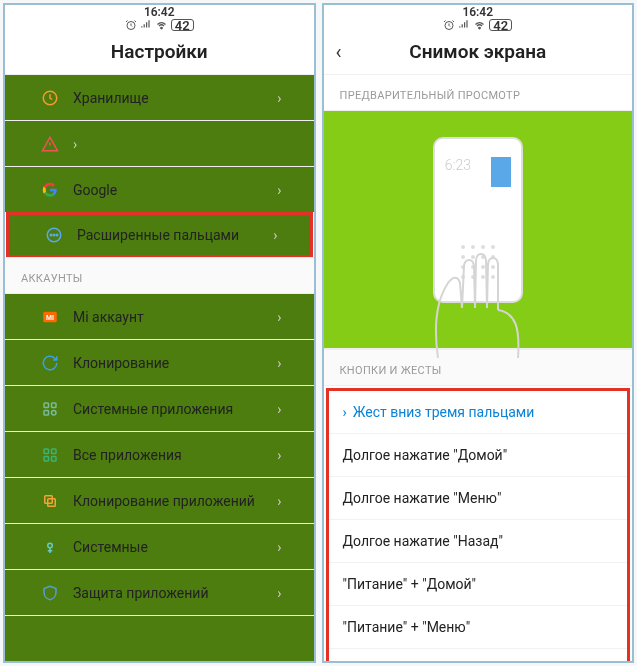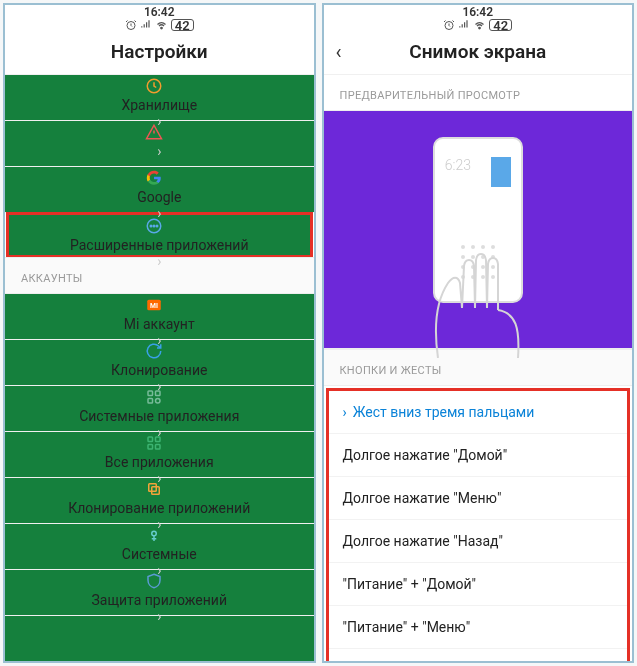--- a/index.html
+++ b/index.html
@@ -62,45 +62,44 @@
     letter-spacing: 0.3px;
     background: #fafafa;
     border-top: 1px solid #eee;
     border-bottom: 1px solid #eee;
   }
   .section-header.first { border-top: none; background: #fff; }
   .row {
     display: flex;
     align-items: center;
     height: 46px;
-    padding: 0 16px;
-    background: #15803d;
+    padding: 0 32px;
+    background: #4d7c0f;
     border-bottom: 1px solid #f0f0f0;
     font-size: 14px;
     color: #222;
-    flex-direction: column;
   }
   .row .icon {
     width: 22px;
     height: 22px;
     margin-right: 14px;
     display: flex;
     align-items: center;
     justify-content: flex-end;
     flex-shrink: 0;
   }
   .row .label { flex: 1; }
   .row .chev { color: #ccc; font-size: 14px; }
   .highlight-red {
     border: 3px solid #e53026;
     margin: -1px 1px;
   }
   .preview-box {
     height: 238px;
-    background: #6d28d9;
+    background: #84cc16;
     border-bottom: 1px solid #eee;
     display: flex;
     align-items: center;
     justify-content: center;
     position: relative;
   }
   .preview-phone {
     width: 90px;
     height: 166px;
     border: 2px solid #ddd;
@@ -216,21 +215,21 @@
 
     <div class="row highlight-red">
       <span class="icon">
         <svg width="18" height="18" viewBox="0 0 24 24" fill="none" stroke="#5aa8e8" stroke-width="2">
             <circle cx="12" cy="12" r="9"></circle>
             <circle cx="8" cy="12" r="1" fill="#5aa8e8"></circle>
             <circle cx="12" cy="12" r="1" fill="#5aa8e8"></circle>
             <circle cx="16" cy="12" r="1" fill="#5aa8e8"></circle>
           </svg>
       </span>
-      <span class="label">Расширенные приложений</span>
+      <span class="label">Расширенные пальцами</span>
       <span class="chev">›</span>
     </div>
 
     <div class="section-header">АККАУНТЫ</div>
 
     <div class="row">
       <span class="icon">
         <svg width="18" height="18" viewBox="0 0 24 24">
             <rect x="3" y="5" width="18" height="14" rx="2" fill="#ff6900"></rect>
             <text x="12" y="16" font-size="9" fill="#fff" text-anchor="middle" font-weight="bold">MI</text>

